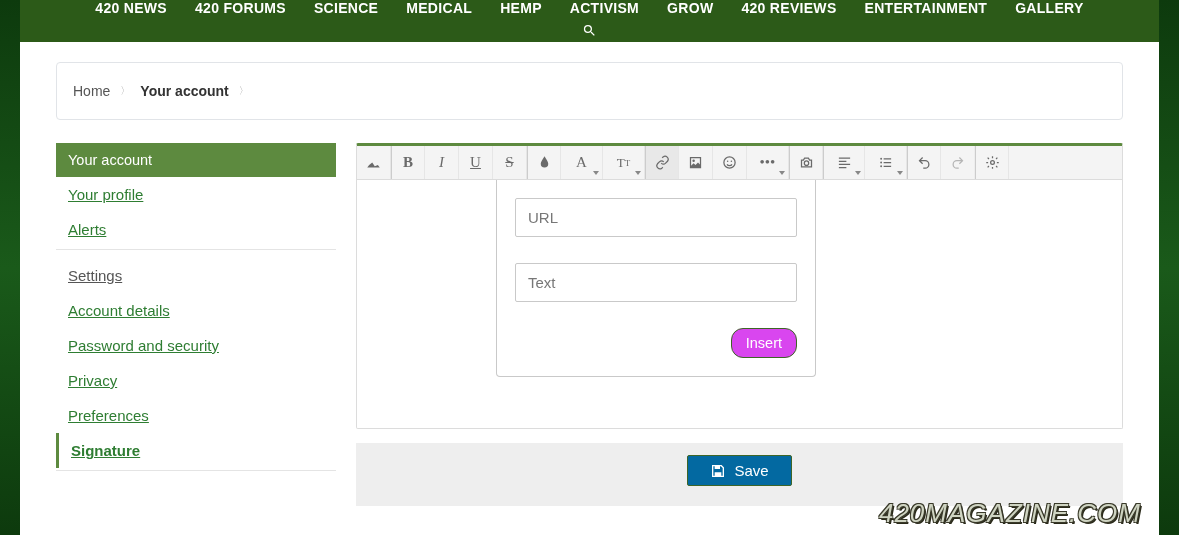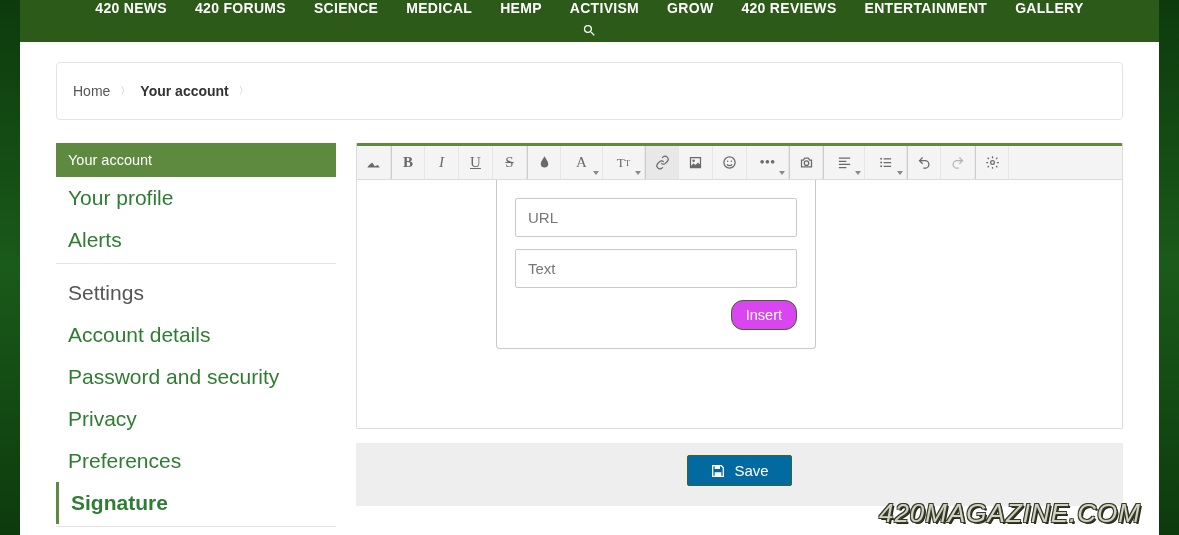--- a/index.html
+++ b/index.html
@@ -11,34 +11,34 @@
   .search-ico { color: #fff; font-size: 16px; cursor: pointer; }
   .content { padding: 20px 36px 0 36px; }
   .breadcrumb { border: 1px solid #e1e4e8; border-radius: 4px; padding: 20px 16px; display: flex; align-items: center; gap: 10px; color: #555; font-size: 14px; margin-bottom: 23px; }
   .breadcrumb .chev { color: #aaa; font-size: 10px; }
   .bc-current { font-weight: 700; color: #333; }
   .page-title { font-size: 27px; font-weight: 400; color: #333; margin-bottom: 16px; }
   .cols { display: flex; gap: 20px; }
   .sidebar { width: 280px; flex: 0 0 280px; }
   .side-a, .side-b { border-bottom: 1px solid #e4e4e4; padding-bottom: 2px; margin-bottom: 8px; }
   .side-head { background: #5d8a3f; color: #fff; padding: 9px 12px; font-size: 14.5px; font-weight: 400; }
-  .side-item { padding: 9px 12px; color: #2e7d32; font-size: 21px; cursor: pointer; }
+  .side-item { padding: 9px 12px; color: #2e7d32; font-size: 15px; cursor: pointer; text-decoration: underline; }
   .side-item.settings { color: #555; }
   .side-item.active { border-left: 3px solid #5d8a3f; font-weight: 700; }
   .main { flex: 1; }
   .editor { border: 1px solid #dcdcdc; border-top: 3px solid #5d8a3f; border-radius: 2px; }
   .toolbar { background: #f4f4f4; border-bottom: 1px solid #dcdcdc; height: 34px; display: flex; align-items: stretch; }
   .tb-btn { width: 34px; display: flex; align-items: center; justify-content: center; color: #6a6a6a; font-size: 15px; cursor: pointer; border-right: 1px solid #e6e6e6; position: relative; font-family: Georgia, serif; }
   .tb-btn.wide { width: 42px; }
   .tb-btn.active { background: #e8e8e8; }
   .tb-btn .dd { position: absolute; right: 3px; bottom: 4px; border-left: 3px solid transparent; border-right: 3px solid transparent; border-top: 4px solid #888; }
   .tb-group-sep { border-left: 1px solid #ccc; }
   .editor-body { height: 248px; position: relative; }
   .link-popover { position: absolute; top: 0; left: 139px; width: 320px; background: #fff; border: 1px solid #c9c9c9; border-top: none; padding: 18px; border-radius: 0 0 4px 4px; }
-  .pop-input { width: 100%; border: 1px solid #c9c9c9; padding: 10px 12px; font-size: 15px; color: #555; margin-bottom: 12px; border-radius: 2px; }
+  .pop-input { width: 100%; border: 1px solid #c9c9c9; padding: 10px 12px; font-size: 15px; color: #555; margin-bottom: 26px; border-radius: 2px; }
   .pop-input::placeholder { color: #777; }
   .pop-actions { display: flex; justify-content: flex-end; }
   .btn-insert { background: #d946ef; color: #fff; border: 1px solid #3e6527; padding: 6px 14px; font-size: 14.5px; cursor: pointer; border-radius: 12px; }
   .save-bar { background: #eee; margin-top: 14px; padding: 12px 0 20px 0; display: flex; justify-content: center; }
   .btn-save { background: #0369a1; color: #fff; border: 1px solid #3e6527; padding: 6px 22px; font-size: 15px; cursor: pointer; display: flex; align-items: center; gap: 8px; border-radius: 2px; }
   .watermark { position: absolute; right: 18px; bottom: 6px; font-family: Impact, "Arial Black", sans-serif; font-size: 26px; letter-spacing: 1px; color: #cfd4c2; text-shadow: -1px -1px 0 #3a3a2a, 1px -1px 0 #3a3a2a, -1px 1px 0 #3a3a2a, 1px 1px 0 #3a3a2a, 2px 2px 0 #2a2a1a; font-style: italic; }
   svg.ico { width: 15px; height: 15px; fill: currentColor; }
   svg.ico-save { width: 16px; height: 16px; fill: currentColor; }
 </style>
 </head>

